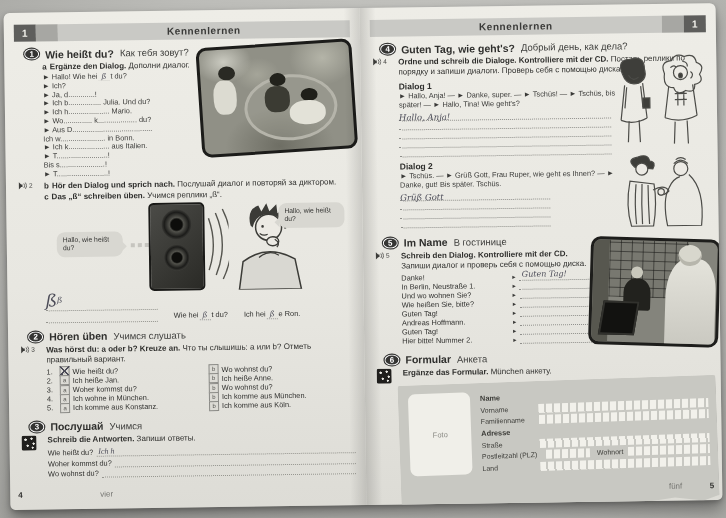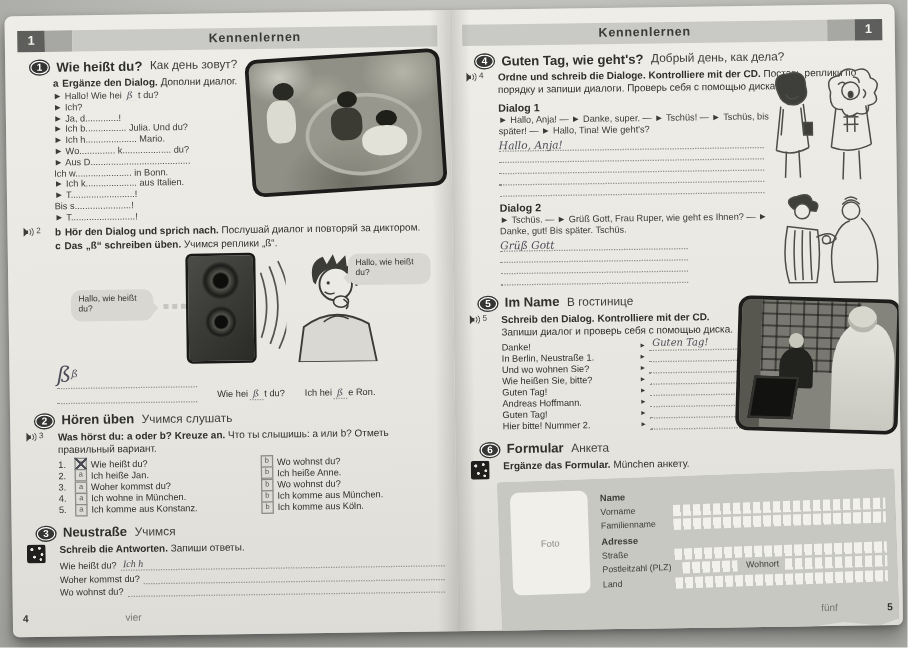--- a/index.html
+++ b/index.html
@@ -111,21 +111,21 @@
   
   .qa-row{display:flex;align-items:flex-end;margin-left:26px;font-size:7.4px;height:10.5px;}
   .qa-row .dotfill{flex:1;border-bottom:1.4px dotted #94948e;margin-left:3px;height:9px;}
   .qa-row .hand{font-size:8px;padding:0 2px;font-family:Liberation Serif, serif;}
 
   .foot{position:absolute;bottom:10px;left:0;right:0;font-size:8px;z-index:7;}
   .foot .num{position:absolute;font-weight:bold;}
   .foot .word{position:absolute;color:#75757一;color:#757571;}
   .page.left .foot .num{left:8px;bottom:0;}
   .page.left .foot .word{left:90px;bottom:0;}
-  .page.right .foot .word{right:52px;bottom:0;text-align:right;}
+  .page.right .foot .word{right:40px;bottom:0;text-align:right;}
   .page.right .foot .num{right:8px;bottom:0;}
 
   
   .dlg-label{font-weight:bold;font-size:8.5px;margin:4px 0 1px 26px;}
   .order-txt{margin-left:26px;width:238px;font-size:7.4px;line-height:1.2;color:#3a3a38;}
   .hand-line{margin-left:26px;width:212px;border-bottom:1.4px dotted #8f8f8b;height:10px;line-height:10px;}
   .hand-line .hand{font-size:8.5px;}
   .ans-line{margin-left:26px;width:212px;border-bottom:1.4px dotted #8f8f8b;height:8px;}
   .ans-line.w150{width:150px;}
   .hand-line.w150{width:150px;}
@@ -179,21 +179,21 @@
       <div class="tab-dark">1</div>
       <div class="tab-mid"></div>
       <div class="bar">Kennenlernen</div>
     </div>
 
     <div class="content">
 
       <div class="ex-title">
         <span class="badge">1</span>
         <span class="de-title">Wie heißt du?</span>
-        <span class="ru-title">Как день зовут?</span>
+        <span class="ru-title">Как тебя зовут?</span>
       </div>
       <div class="instr">
         <span class="lbl">a</span><span class="bde">Ergänze den Dialog.</span>
         <span>Дополни диалог.</span>
       </div>
 
       <div class="dlg">
         <div class="ln"><span>► Hallo! Wie hei</span><span class="hand blank">ß</span><span>t du?</span></div>
         <div class="ln">► Ich?</div>
         <div class="ln">► Ja, d.............!</div>
@@ -308,21 +308,21 @@
           <span class="n">5.</span>
           <span class="chk">a</span>
           <span class="a-txt">Ich komme aus Konstanz.</span>
           <span class="chk">b</span>
           <span class="b-txt">Ich komme aus Köln.</span>
         </div>
       </div>
 
       <div class="ex-title" style="margin-top:7px;">
         <span class="badge">3</span>
-        <span class="de-title">Neustraße</span>
+        <span class="de-title">Послушай</span>
         <span class="ru-title">Учимся</span>
       </div>
       <div class="instr">
         <span class="wicon"></span>
         <span class="bde">Schreib die Antworten.</span>
         <span>Запиши ответы.</span>
       </div>
       <div style="margin-top:2px;">
         <div class="qa-row">
           <span>Wie heißt du?</span>

